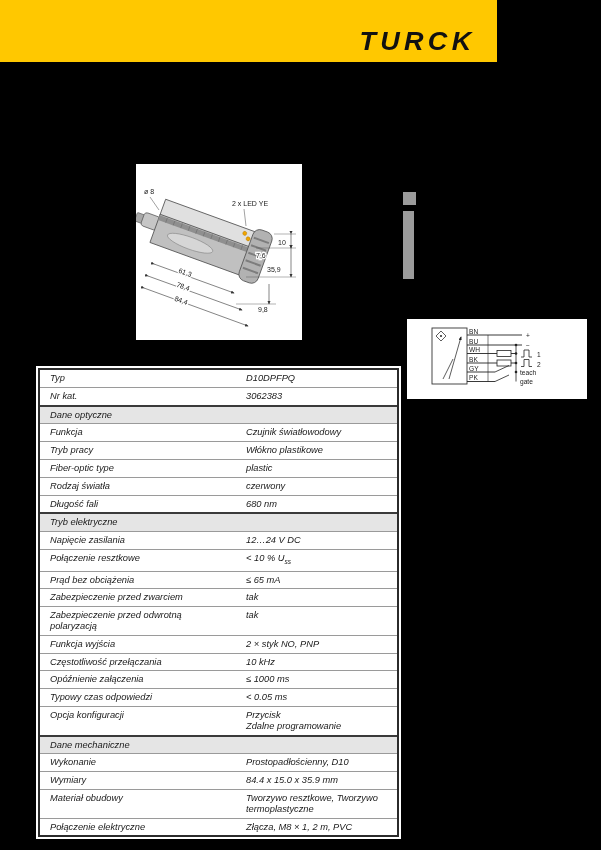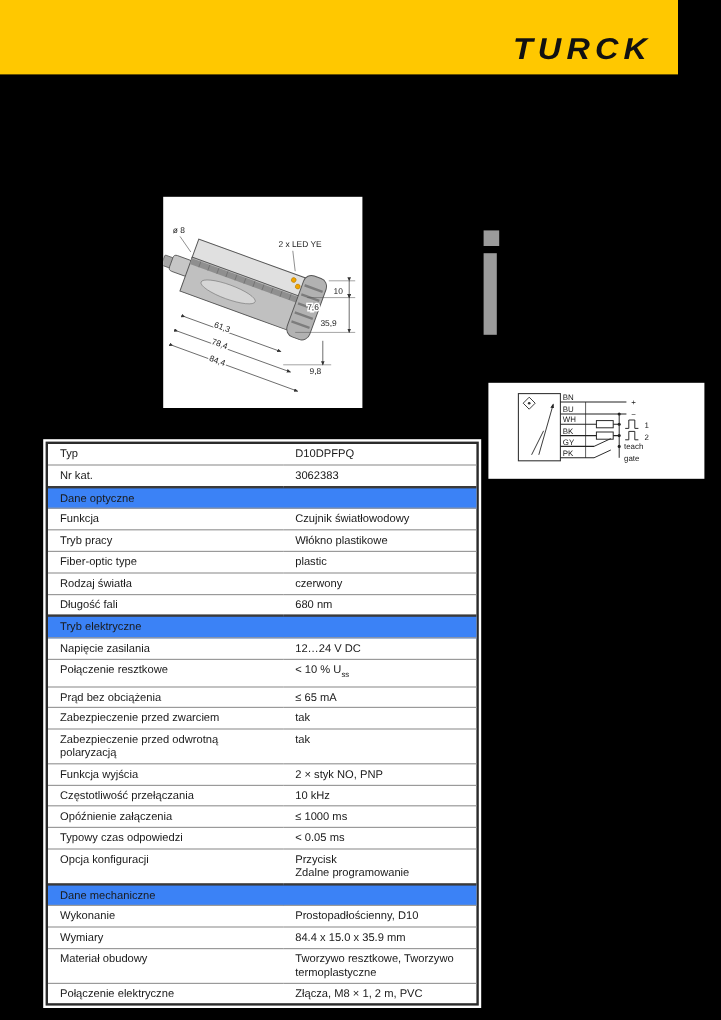--- a/index.html
+++ b/index.html
@@ -1,40 +1,40 @@
 <!DOCTYPE html>
 <html><head>
 <meta charset="utf-8">
 <style>
   html,body{margin:0;padding:0;}
   body{width:601px;height:850px;position:relative;background:#fff;
        font-family:"Liberation Sans", sans-serif;-webkit-font-smoothing:antialiased;}
   .page{position:absolute;inset:0;width:601px;height:850px;background:#000;overflow:hidden;}
 
   
-  .header{position:absolute;left:0;top:0;width:565px;height:62px;background:#ffc800;}
+  .header{position:absolute;left:0;top:0;width:497px;height:62px;background:#ffc800;}
   .logo{position:absolute;right:22px;top:27px;font-weight:bold;font-style:italic;
         font-size:25px;letter-spacing:4px;color:#111;transform:scaleX(1.08);transform-origin:right;}
 
   
   .drawing-box{position:absolute;left:136px;top:164px;width:166px;height:176px;background:#fff;}
   .wiring-box{position:absolute;left:407px;top:319px;width:180px;height:80px;background:#fff;}
   .gray-bar{position:absolute;background:#9b9b9b;}
   .gray-bar.one{left:403px;top:192px;width:13px;height:13px;}
   .gray-bar.two{left:403px;top:211px;width:11px;height:68px;}
 
   
   .spec-table-wrap{position:absolute;left:38px;top:368px;width:357px;background:#fff;
                    border:2px solid #2b2b2b;box-shadow:0 0 0 2px #fff;}
   table.spec{width:100%;border-collapse:collapse;table-layout:fixed;
-             font-size:9.3px;line-height:10.8px;color:#1a1a1a;}
+             font-size:9.3px;line-height:10.8px;color:#1a1a1a;font-style:italic;}
   table.spec td{vertical-align:top;padding:3px 8px 3px 10px;}
   table.spec td.label-cell{width:178px;}
   table.spec tr + tr td{border-top:1px solid #9a9a9a;}
-  table.spec tr.section td{background:#3b82f6;border-top:2px solid #3a3a3a;}
+  table.spec tr.section td{background:#e5e5e5;border-top:2px solid #3a3a3a;}
   table.spec td.value-cell{white-space:pre-line;}
   table.spec sub{font-size:6.5px;}
 
   
   svg text{font-family:"Liberation Sans", sans-serif;fill:#1a1a1a;}
   .dim-label{font-size:7px;paint-order:stroke;stroke:#fff;stroke-width:2.5px;}
   .wire-label{font-size:6.6px;}
 </style>
 </head>
 <body>

